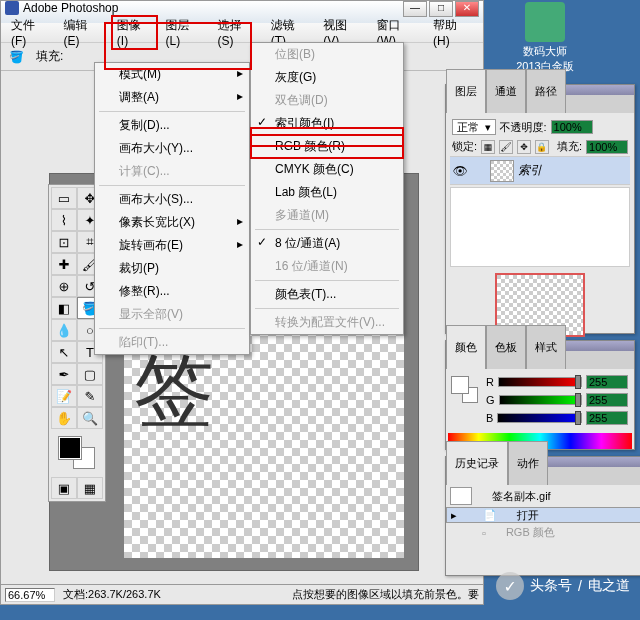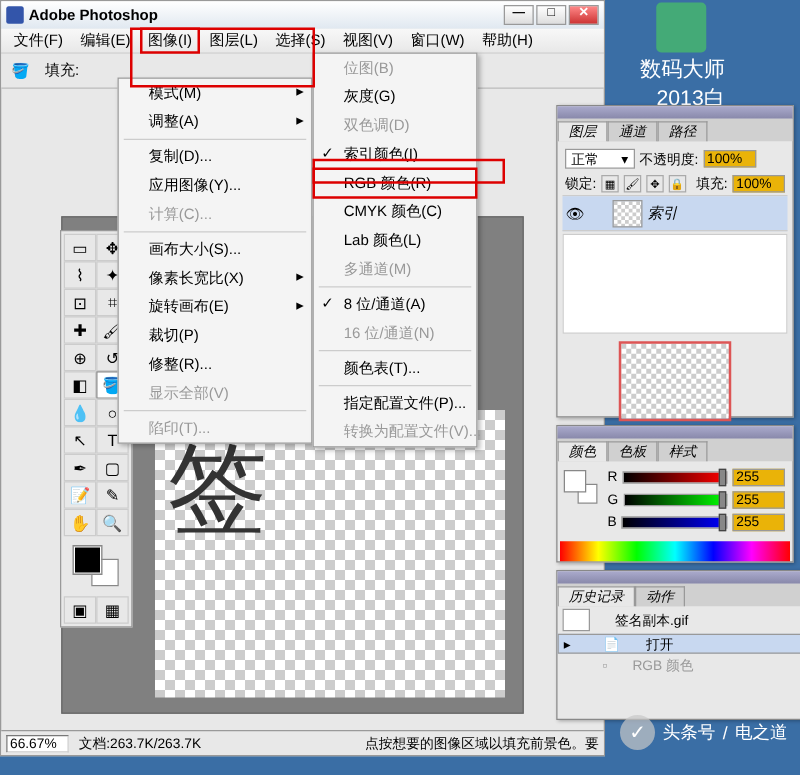--- a/index.html
+++ b/index.html
@@ -1,18 +1,18 @@
 <!DOCTYPE html>
 <html><head>
 <meta charset="utf-8">
 <style>
 * { margin: 0; padding: 0; box-sizing: border-box; font-family: "Microsoft YaHei", sans-serif; }
 body { width: 640px; height: 620px; background: #3a6ea5; overflow: hidden; position: relative; font-size: 12px; }
 .ps-window { position: absolute; left: 0; top: 0; width: 484px; height: 605px; background: #e8e8e8; border: 1px solid #999; }
-.titlebar { height: 22px; background: linear-gradient(#fff,#e0e8f0); display: flex; align-items: center; padding: 0 4px; justify-content: space-between; font-weight: bold; }
+.titlebar { height: 22px; background: linear-gradient(#fff,#e0e8f0); display: flex; align-items: flex-start; padding: 0 4px; justify-content: space-between; }
 .titlebar-left { display: flex; align-items: center; gap: 4px; }
 .ps-icon { width: 14px; height: 14px; background: #35a; border-radius: 2px; }
 .win-btns { display: flex; gap: 2px; }
 .win-btn { width: 24px; height: 16px; border: 1px solid #999; background: linear-gradient(#fff,#ddd); text-align: center; line-height: 12px; font-size: 10px; }
 .win-close { background: linear-gradient(#f88,#c33); color: #fff; }
 .menubar { height: 20px; background: linear-gradient(#f8f8f8,#e8e8e8); display: flex; align-items: center; padding: 0 4px; gap: 2px; border-bottom: 1px solid #ccc; }
 .menu-item { padding: 2px 6px; cursor: pointer; }
 .menu-item.hl { border: 2px solid #d00; padding: 0 4px; }
 .toolbar-top { height: 28px; background: #e8e8e8; border-bottom: 1px solid #bbb; display: flex; align-items: center; padding: 0 8px; gap: 12px; }
 .dropdown-small { display: flex; align-items: center; gap: 2px; }
@@ -29,49 +29,49 @@
 .signature { position: absolute; left: 10px; top: 10px; font-size: 80px; font-family: cursive; color: #333; }
 .dropdown-menu { position: absolute; background: #f4f4f4; border: 1px solid #999; box-shadow: 2px 2px 4px rgba(0,0,0,0.3); z-index: 100; }
 .dd-item { padding: 3px 30px 3px 24px; white-space: nowrap; position: relative; }
 .dd-item.disabled { color: #999; }
 .dd-item.arrow::after { content: "▸"; position: absolute; right: 6px; }
 .dd-sep { height: 1px; background: #ccc; margin: 2px 4px; }
 .dd-item.hl-red { outline: 2px solid #d00; outline-offset: -1px; }
 .dd-check::before { content: "✓"; position: absolute; left: 6px; color: #000; }
 .menu1 { left: 94px; top: 42px; width: 156px; margin-top: 20px; }
 .menu1-hl { position: absolute; left: 104px; top: 22px; width: 148px; height: 48px; border: 2px solid #d00; pointer-events: none; z-index: 101; }
-.menu2 { left: 250px; top: 42px; width: 132px; }
+.menu2 { left: 250px; top: 42px; width: 154px; }
 .menu2-hl { position: absolute; left: 250px; top: 127px; width: 154px; height: 20px; border: 2px solid #d00; pointer-events: none; z-index: 101; }
 .statusbar { position: absolute; left: 0; bottom: 0; right: 0; height: 20px; background: #e8e8e8; border-top: 1px solid #999; display: flex; align-items: center; font-size: 11px; padding: 0 4px; gap: 8px; }
 .zoom-box { width: 50px; border: 1px inset #ccc; background: #fff; padding: 0 2px; }
 .panel { position: absolute; background: #e8e8e8; border: 1px solid #888; box-shadow: 1px 1px 3px rgba(0,0,0,0.3); }
 .panel-tabs { display: flex; background: #d0d0d0; height: 18px; align-items: flex-end; }
-.ptab { padding: 0 8px; font-size: 11px; background: #d0d0d0; border: 1px solid #999; border-bottom: none; font-style: italic; }
+.ptab { padding: 14px 8px; font-size: 11px; background: #d0d0d0; border: 1px solid #999; border-bottom: none; }
 .ptab.active { background: #e8e8e8; }
 .panel-body { padding: 4px; }
 .layers-panel { left: 445px; top: 84px; width: 190px; height: 250px; }
 .layer-opts { display: flex; align-items: center; gap: 4px; font-size: 11px; padding: 2px; }
-.sel { border: 1px solid #999; background: #fff; padding: 0 4px; height: 16px; display: flex; align-items: center; gap: 18px; }
-.num-input { width: 42px; border: 1px solid #999; background: #eab308; padding: 0 2px; font-size: 11px; }
+.sel { border: 1px solid #999; background: #fff; padding: 0 4px; height: 16px; display: flex; align-items: center; gap: 6px; }
+.num-input { width: 42px; border: 1px solid #999; background: #15803d; padding: 0 2px; font-size: 11px; }
 .layer-row { display: flex; align-items: center; height: 28px; border-bottom: 1px solid #ccc; background: #c8d8f0; }
 .eye { width: 20px; text-align: center; }
 .thumb { width: 24px; height: 22px; border: 1px solid #999; background-image: repeating-conic-gradient(#fff 0 25%, #ccc 0 50%); background-size: 6px 6px; margin: 0 4px; }
 .colors-panel { left: 445px; top: 340px; width: 190px; height: 110px; }
 .color-slider-row { display: flex; align-items: center; gap: 4px; padding: 2px; font-size: 11px; }
 .slider { flex: 1; height: 10px; background: linear-gradient(90deg,#000,#fff); border: 1px solid #999; position: relative; }
 .slider.r { background: linear-gradient(90deg,#000,#f00); }
 .slider.g { background: linear-gradient(90deg,#000,#0f0); }
 .slider.b { background: linear-gradient(90deg,#000,#00f); }
 .slider-thumb { position: absolute; right: 0; top: -3px; width: 6px; height: 14px; background: #888; border: 1px solid #444; }
 .spectrum { height: 16px; background: linear-gradient(90deg,red,yellow,lime,cyan,blue,magenta,red); margin: 2px; }
 .history-panel { left: 445px; top: 456px; width: 198px; height: 120px; }
 .hist-row { display: flex; align-items: center; padding: 2px 4px; font-size: 11px; gap: 20px; }
 .hist-row.sel { background: #c8d8f0; }
 .hist-thumb { width: 22px; height: 18px; border: 1px solid #999; background: #fff; }
-.desktop-icon { position: absolute; text-align: right; color: #fff; font-size: 17px; width: 70px; }
+.desktop-icon { position: absolute; text-align: center; color: #fff; font-size: 11px; width: 70px; }
 .desktop-icon .ico { width: 40px; height: 40px; margin: 0 auto 2px; background: #4a7; border-radius: 4px; }
 .watermark { position: absolute; right: 10px; bottom: 20px; color: #fff; font-size: 14px; display: flex; align-items: center; gap: 6px; }
 .wm-circle { width: 28px; height: 28px; border-radius: 50%; background: rgba(200,200,200,0.7); display: flex; align-items: center; justify-content: center; font-size: 16px; }
 .nav-thumb { width: 90px; height: 64px; border: 2px solid #d55; margin: 6px auto; background-image: repeating-conic-gradient(#fff 0 25%, #ccc 0 50%); background-size: 8px 8px; }
 .nav-zoom { display: flex; align-items: center; justify-content: space-between; padding: 2px 6px; font-size: 11px; }
 .panel-titlebar { height: 10px; background: linear-gradient(#aac,#88a); }
 .lock-row { display: flex; align-items: center; gap: 4px; font-size: 11px; padding: 2px; border-bottom: 1px solid #ccc; }
 .lock-ico { width: 14px; height: 14px; border: 1px solid #aaa; display: flex; align-items: center; justify-content: center; font-size: 9px; }
 </style>
 </head>
@@ -95,20 +95,21 @@
       <div class="win-btn win-close">✕</div>
     </div>
   </div>
 
   <div class="menubar">
     <span class="menu-item">文件(F)</span>
     <span class="menu-item">编辑(E)</span>
     <span class="menu-item hl">图像(I)</span>
     <span class="menu-item">图层(L)</span>
     <span class="menu-item">选择(S)</span>
+    <span class="menu-item">滤镜(T)</span>
     <span class="menu-item">视图(V)</span>
     <span class="menu-item">窗口(W)</span>
     <span class="menu-item">帮助(H)</span>
   </div>
 
   <div class="toolbar-top">
     <span>🪣</span>
     <div class="dropdown-small">
       <span>填充:</span>
     </div>
@@ -183,21 +184,21 @@
       <div class="tool-btn">▣</div>
       <div class="tool-btn">▦</div>
     </div>
 </div>
 
 <div class="dropdown-menu menu1" id="menu1">
     <div class="dd-item arrow">模式(M)</div>
     <div class="dd-item arrow">调整(A)</div>
     <div class="dd-sep"></div>
     <div class="dd-item">复制(D)...</div>
-    <div class="dd-item">应用图像(Y)...</div>
+    <div class="dd-item">画布大小(Y)...</div>
     <div class="dd-item disabled">计算(C)...</div>
     <div class="dd-sep"></div>
     <div class="dd-item">画布大小(S)...</div>
     <div class="dd-item arrow">像素长宽比(X)</div>
     <div class="dd-item arrow">旋转画布(E)</div>
     <div class="dd-item">裁切(P)</div>
     <div class="dd-item">修整(R)...</div>
     <div class="dd-item disabled">显示全部(V)</div>
     <div class="dd-sep"></div>
     <div class="dd-item disabled">陷印(T)...</div>
@@ -212,21 +213,20 @@
     <div class="dd-item hl-red">RGB 颜色(R)</div>
     <div class="dd-item">CMYK 颜色(C)</div>
     <div class="dd-item">Lab 颜色(L)</div>
     <div class="dd-item disabled">多通道(M)</div>
     <div class="dd-sep"></div>
     <div class="dd-item dd-check">8 位/通道(A)</div>
     <div class="dd-item disabled">16 位/通道(N)</div>
     <div class="dd-sep"></div>
     <div class="dd-item">颜色表(T)...</div>
     <div class="dd-sep"></div>
-    <div class="dd-item">指定配置文件(P)...</div>
     <div class="dd-item disabled">转换为配置文件(V)...</div>
   </div>
 <div class="menu2-hl"></div>
 
 <div class="panel layers-panel">
   <div class="panel-titlebar"></div>
   <div class="panel-tabs">
     <div class="ptab active">图层</div>
     <div class="ptab">通道</div>
     <div class="ptab">路径</div>

